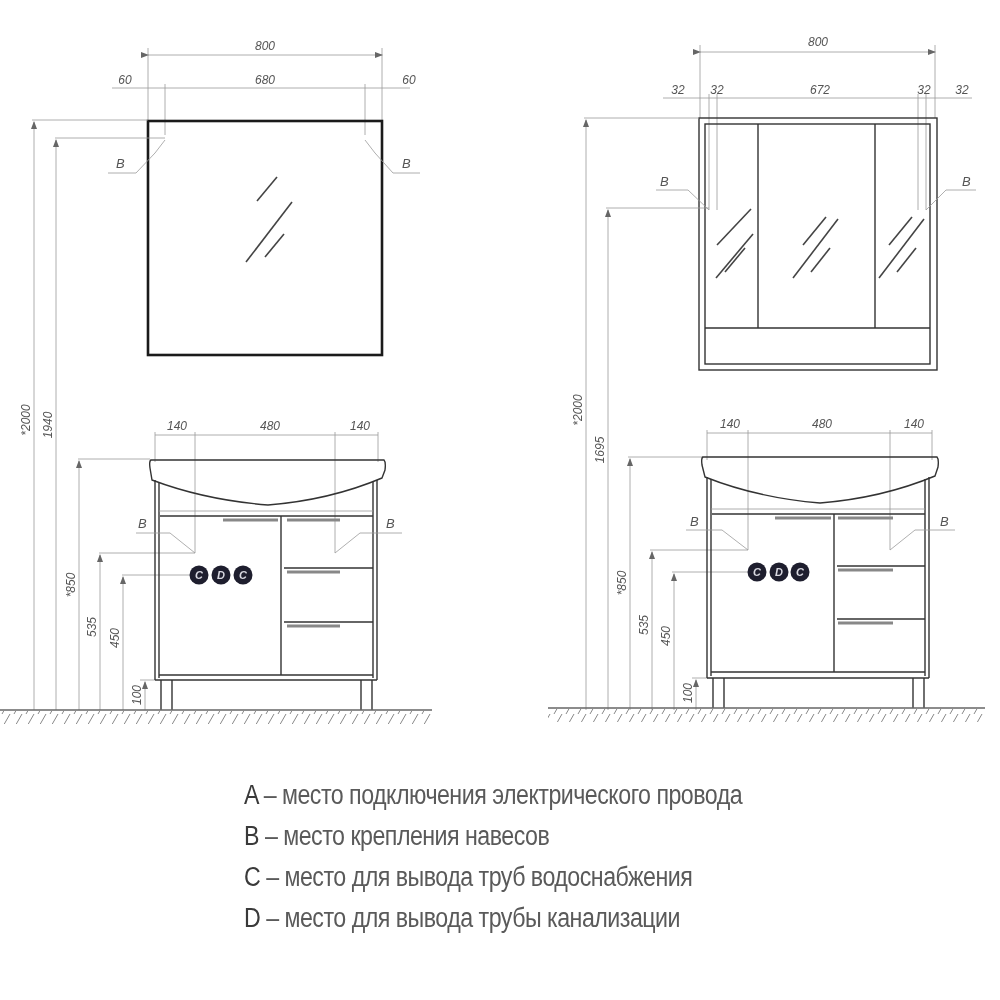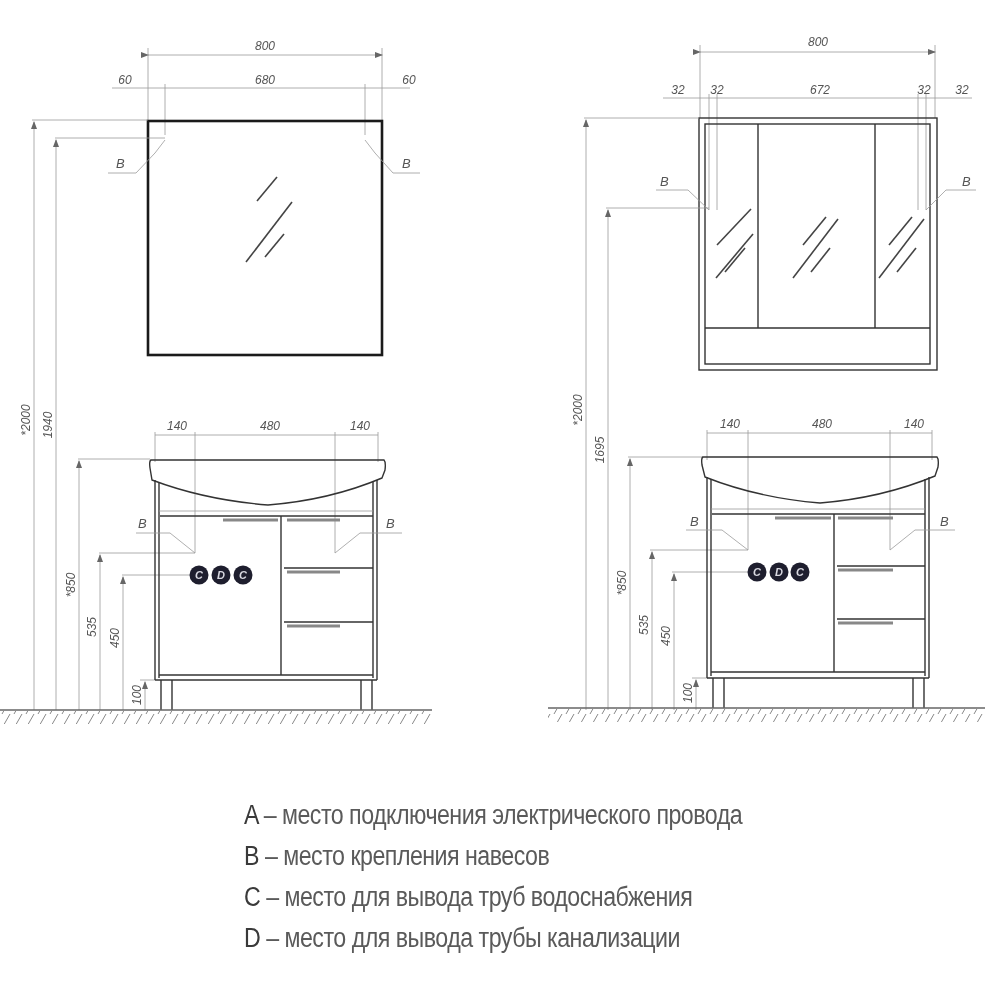--- a/index.html
+++ b/index.html
@@ -8,21 +8,21 @@
   .dim { fill:#555; font-family:"Liberation Sans", sans-serif; font-size:12px; font-style:italic; }
   .lbl { fill:#555; font-family:"Liberation Sans", sans-serif; font-size:13px; font-style:italic; }
   .thin { stroke:#9a9a9a; stroke-width:0.8; fill:none; }
   .mid { stroke:#333; stroke-width:1.4; fill:none; }
   .thick { stroke:#1a1a1a; stroke-width:2.6; fill:none; }
   .glass { stroke:#444; stroke-width:1.6; }
   .handle { stroke:#888; stroke-width:3; }
   .floor { stroke:#666; stroke-width:1.3; }
   .pipe circle { fill:#1e1e2e; }
   .pipe text { fill:#d8d8e0; font-family:"Liberation Sans", sans-serif; font-size:11px; font-style:italic; font-weight:bold; }
-  .legend { position:absolute; left:244px; top:775px;margin-top:20px; }
+  .legend { position:absolute; left:244px; top:775px; }
   .legend-row { font-family:"Liberation Sans", sans-serif; font-size:27px; color:#5a5a5a; height:41px; line-height:41px; white-space:nowrap; letter-spacing:-0.6px; transform:scaleX(0.86); transform-origin:left center; }
   .legend-key { color:#3a3a3a; }
 </style>
 </head>
 <body>
 
 <svg class="drawing" viewBox="0 0 1000 1000" xmlns="http://www.w3.org/2000/svg">
   <defs>
     <marker id="arr" markerWidth="8" markerHeight="6" refX="7" refY="3" orient="auto" markerUnits="userSpaceOnUse">
       <path d="M0,0 L8,3 L0,6 z" fill="#666"></path>

